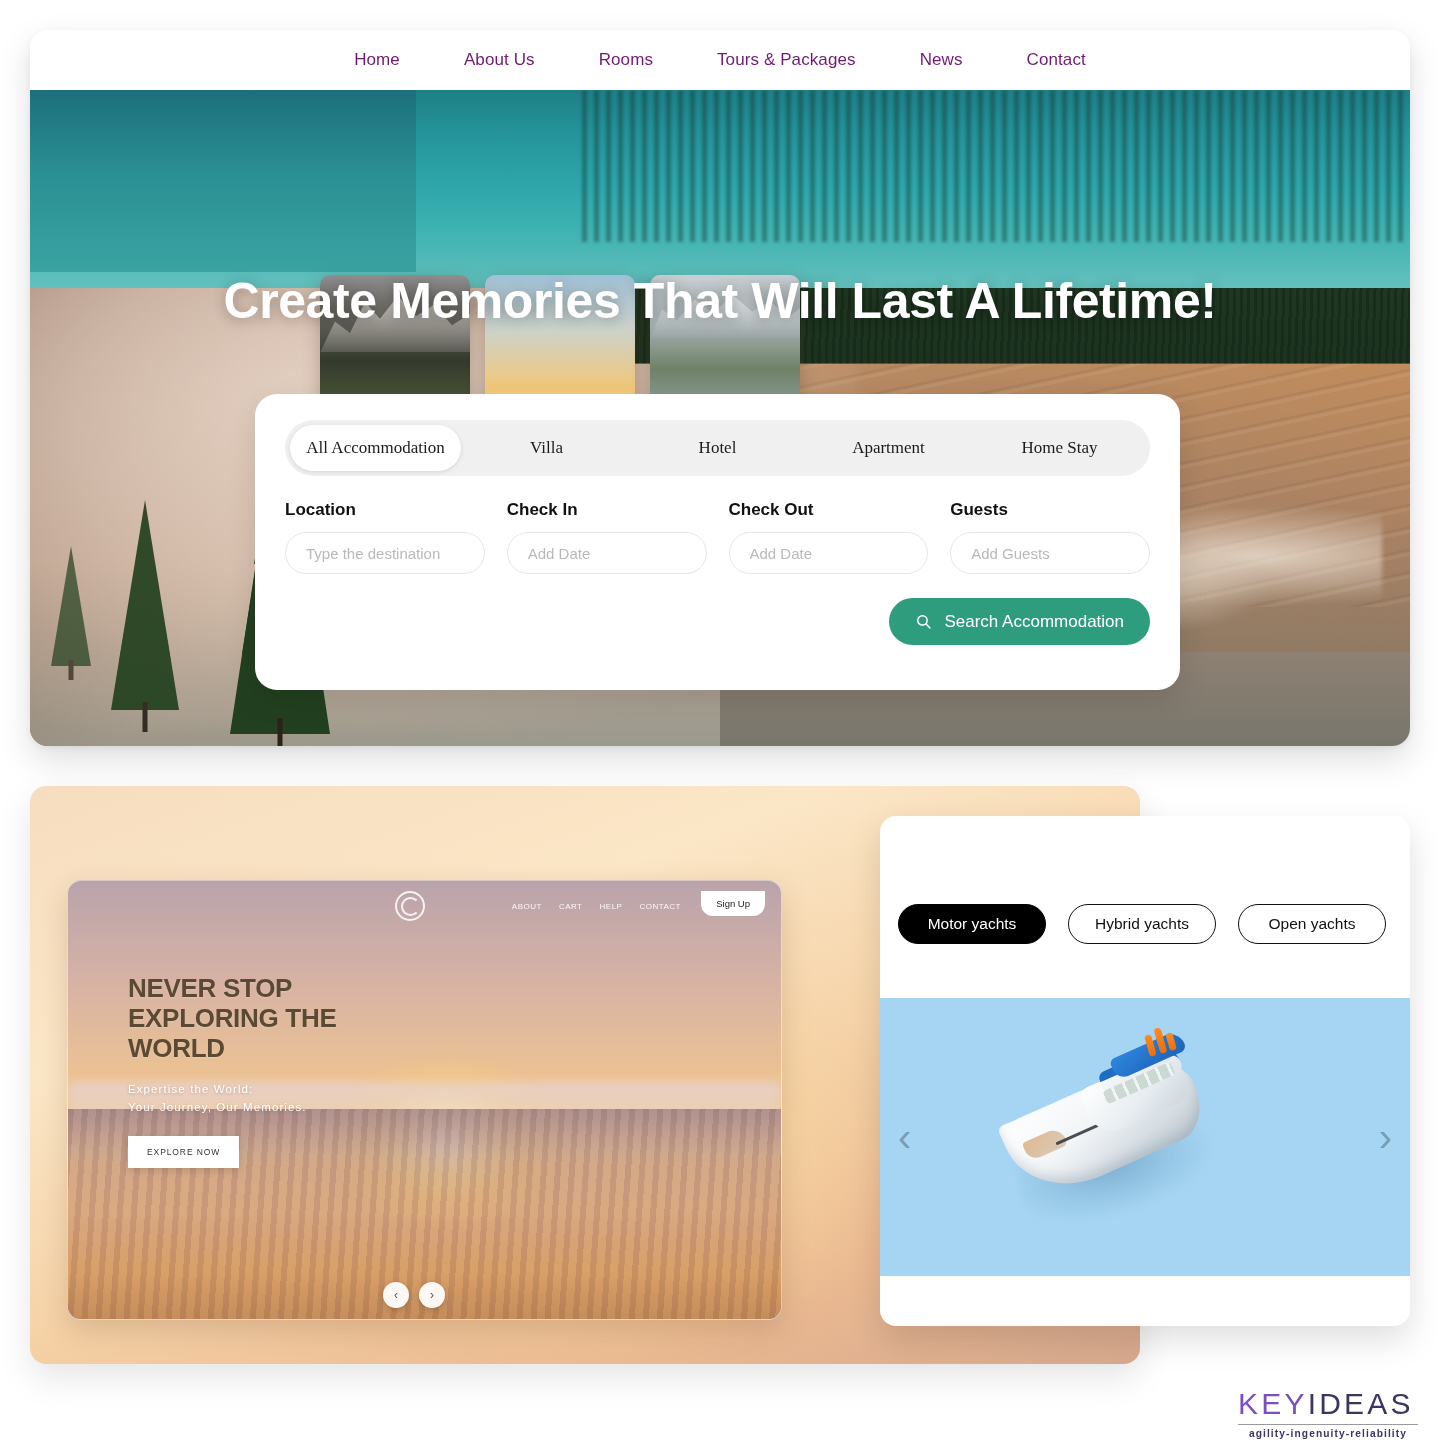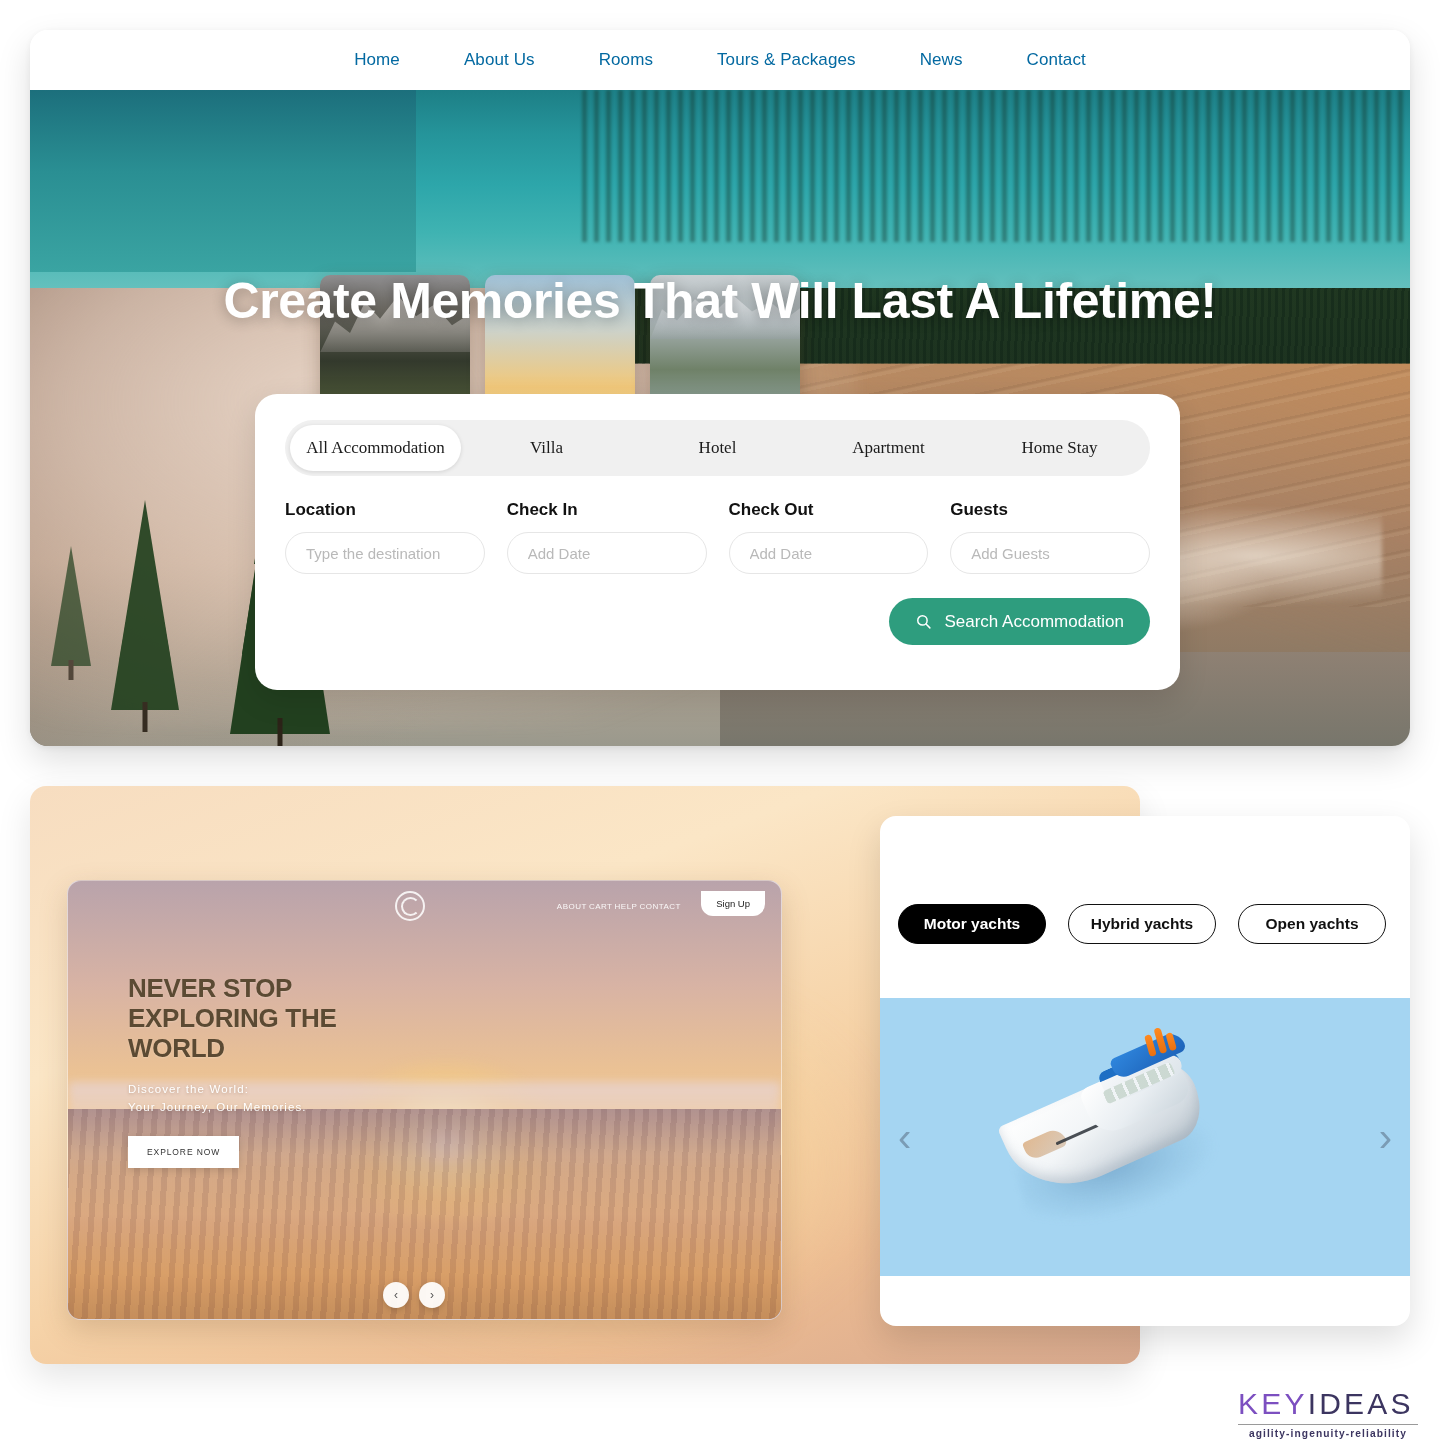--- a/index.html
+++ b/index.html
@@ -17,21 +17,21 @@
     width: 1380px; height: 716px;
     border-radius: 18px; overflow: hidden; background: #fff;
     box-shadow: 0 14px 34px rgba(0,0,0,0.13), 0 2px 6px rgba(0,0,0,0.06);
   }
   .nav-bar {
     position: relative; height: 60px; background: #fff;
     display: flex; align-items: center; justify-content: center;
     gap: 0px;
   }
   .nav-item {
-    font-size: 17px; color: #0369a1; letter-spacing: .1px;
+    font-size: 17px; color: #701a75; letter-spacing: .1px;
     padding: 0 32px; cursor: pointer; white-space: nowrap;
   }
 
   
   .hero-img {
     position: relative; height: 760px; width: 100%;
     overflow: hidden;
     background: linear-gradient(to bottom, #b79b8c 0%, #c6a48f 30%, #a98d7c 60%, #5e6a63 100%);
   }
   .hi-layer { position: absolute; inset: 0; }
@@ -214,21 +214,21 @@
     position: absolute; left: 48%; transform: translateX(-50%);
     width: 30px; height: 30px; border-radius: 50%;
     border: 2px solid rgba(255,255,255,.85);
     display: flex; align-items: center; justify-content: center;
   }
   .mock-logo::after {
     content: ""; width: 15px; height: 15px; border-radius: 50%;
     border: 2px solid rgba(255,255,255,.85); border-right-color: transparent;
   }
   .mock-links {
-    position: absolute; right: 100px; display: flex; gap: 2px; align-items: flex-end;
+    position: absolute; right: 100px; display: flex; gap: 17px; align-items: flex-end;
   }
   .mock-link { font-size: 8px; color: rgba(255,255,255,.92); letter-spacing: .5px; cursor: pointer; }
   .mock-signup {
     position: absolute; right: 16px; top: 2px;
     background: #fff; border-radius: 0 0 12px 12px; padding: 7px 15px;
     font-size: 9.5px; color: #222; cursor: pointer;
   }
 
   .mock-h1 {
     position: absolute; left: 60px; top: 92px;
@@ -293,21 +293,21 @@
     display: flex; align-items: center; justify-content: center; cursor: pointer;
     box-shadow: 0 2px 6px rgba(0,0,0,.18); color: #555; font-size: 12px;
   }
 
   
   .yacht-card {
     position: absolute; left: 880px; top: 816px;
     width: 530px; height: 510px; background: #fff; border-radius: 16px;
     box-shadow: 0 14px 34px rgba(0,0,0,.13); overflow: hidden;
   }
-  .yacht-tabs { display: flex; gap: 22px; padding: 88px 0 0 18px; font-weight: bold; }
+  .yacht-tabs { display: flex; gap: 22px; padding: 88px 0 0 18px; }
   .y-tab {
     min-width: 148px; height: 40px; border-radius: 22px; border: 1.4px solid #111;
     display: flex; align-items: center; justify-content: center;
     font-size: 15.5px; color: #111; background: #fff; cursor: pointer;
     font-family: "Liberation Sans", sans-serif;
   }
   .y-tab.active { background: #000; color: #fff; border-color: #000; }
 
   .yacht-stage {
     position: absolute; left: 0; top: 182px; width: 100%; height: 278px;
@@ -502,21 +502,21 @@
           <div class="mock-link">ABOUT</div>
           <div class="mock-link">CART</div>
           <div class="mock-link">HELP</div>
           <div class="mock-link">CONTACT</div>
         </div>
         <div class="mock-signup">Sign Up</div>
       </div>
 
       <div class="mock-h1">NEVER STOP EXPLORING THE WORLD</div>
       <div class="mock-sub">
-        <div>Discover the World:</div>
+        <div>Expertise the World:</div>
         <div>Your Journey, Our Memories.</div>
       </div>
       <div class="mock-cta">EXPLORE NOW</div>
     </div>
   </div>
 
   <div class="thumbs">
     <div class="thumb t1"></div>
     <div class="thumb t2"></div>
     <div class="thumb t3"></div>

